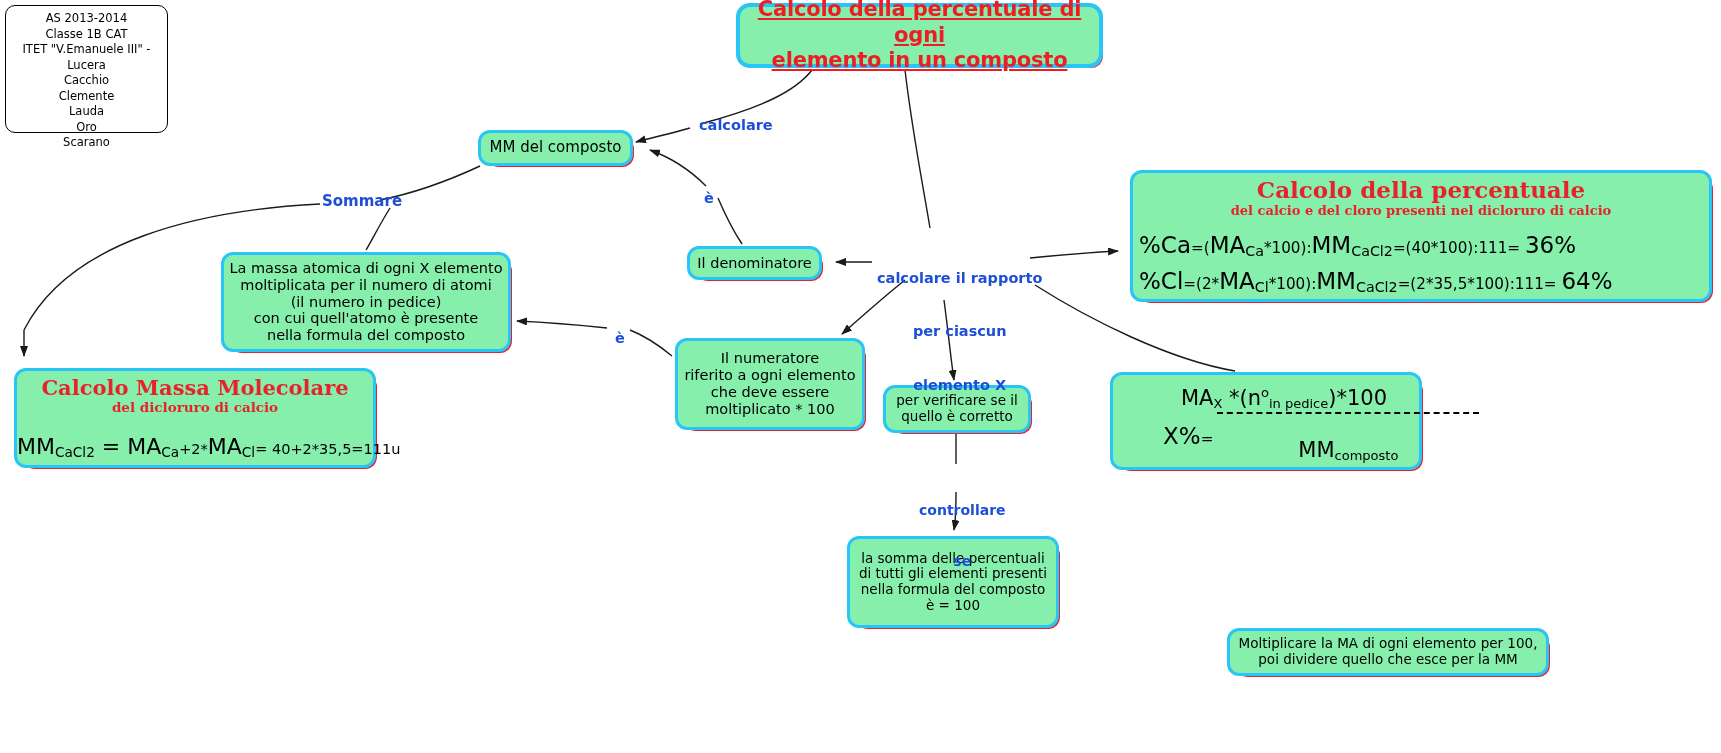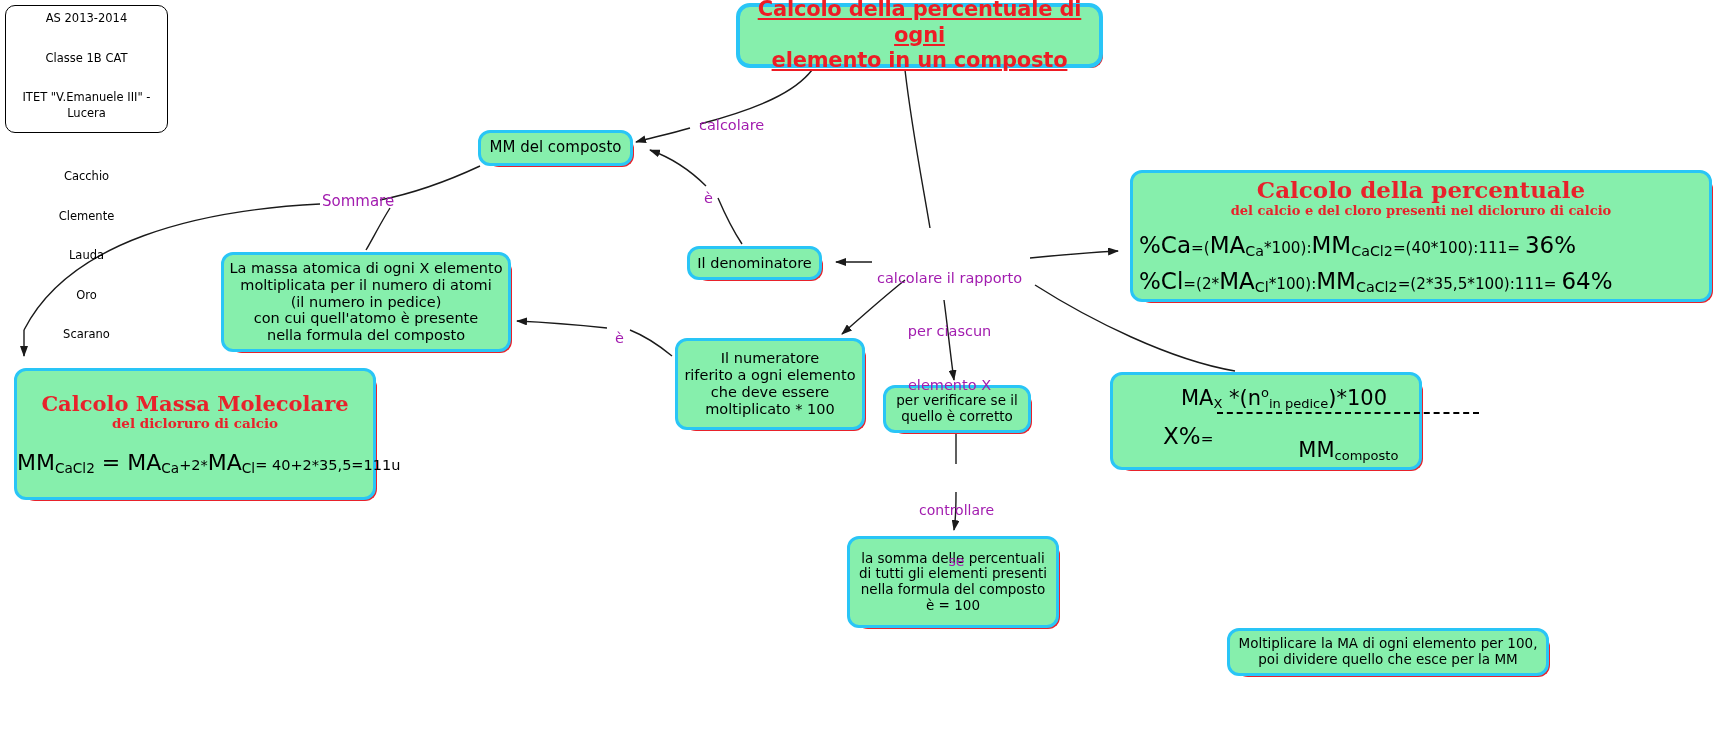--- a/index.html
+++ b/index.html
@@ -26,24 +26,24 @@
   }
   .node::after{
     content:"";
     position:absolute;
     left:6px;right:-4px;top:4px;bottom:-4px;
     border-right:4px solid #e8222b;
     border-bottom:4px solid #e8222b;
     border-radius:12px;
     z-index:-1;
   }
-  .plain{border:1px solid #000;border-radius:10px;background:#fff;gap:24px;}
+  .plain{border:1px solid #000;border-radius:10px;background:#fff;}
   .plain::after{display:none;}
 
-  .lbl{position:absolute;color:#a21caf;white-space:pre;text-align:center;}
+  .lbl{position:absolute;color:#1d4ed8;white-space:pre;text-align:center;font-weight:bold;}
 
   
   #title-box{
     left:736px;top:3px;width:367px;height:65px;
     border-width:4px;border-radius:14px;
   }
   #title-box .t{
     color:#ee1c25;font-weight:bold;font-size:21px;
     text-decoration:underline;letter-spacing:-.2px;line-height:1.22;
   }
@@ -61,21 +61,21 @@
   #massa-atomica{left:221px;top:252px;width:290px;height:100px;font-size:14.5px;}
   #numeratore{left:675px;top:338px;width:190px;height:92px;font-size:14.5px;}
   #verificare{left:883px;top:385px;width:148px;height:48px;font-size:13.5px;}
   #somma-perc{left:847px;top:536px;width:212px;height:92px;font-size:13.5px;}
   #suggerimento{
     left:1227px;top:628px;width:322px;height:48px;font-size:13.5px;
     border-width:3px;
   }
 
   
-  #calc-mm{left:14px;top:368px;width:362px;height:132px;}
+  #calc-mm{left:14px;top:368px;width:362px;height:100px;}
   #calc-mm .h1{font-family:"DejaVu Serif","Liberation Serif",serif;color:#e8222b;font-weight:bold;font-size:21px;line-height:1.1;}
   #calc-mm .h2{font-family:"DejaVu Serif","Liberation Serif",serif;color:#e8222b;font-weight:bold;font-size:13.5px;margin-top:1px;}
   #calc-mm .frm{font-size:22px;margin-top:18px;white-space:nowrap;}
 
   #calc-perc{left:1130px;top:170px;width:582px;height:132px;}
   #calc-perc .h1{font-family:"DejaVu Serif","Liberation Serif",serif;color:#e8222b;font-weight:bold;font-size:23px;line-height:1.1;}
   #calc-perc .h2{font-family:"DejaVu Serif","Liberation Serif",serif;color:#e8222b;font-weight:bold;font-size:13px;margin-top:1px;}
   #calc-perc .frm{font-size:23px;margin-top:13px;white-space:nowrap;text-align:left;padding-left:6px;}
   #calc-perc .frm:last-child{margin-top:10px;}
 

